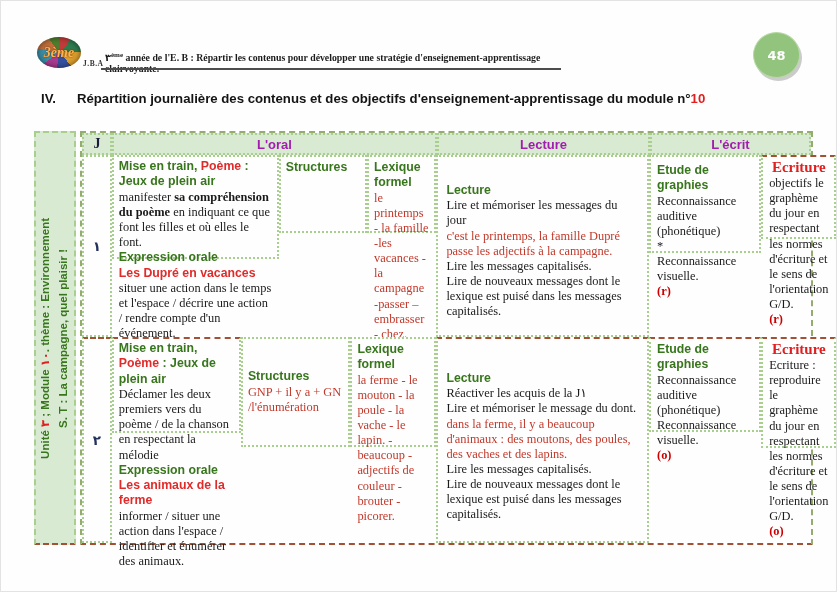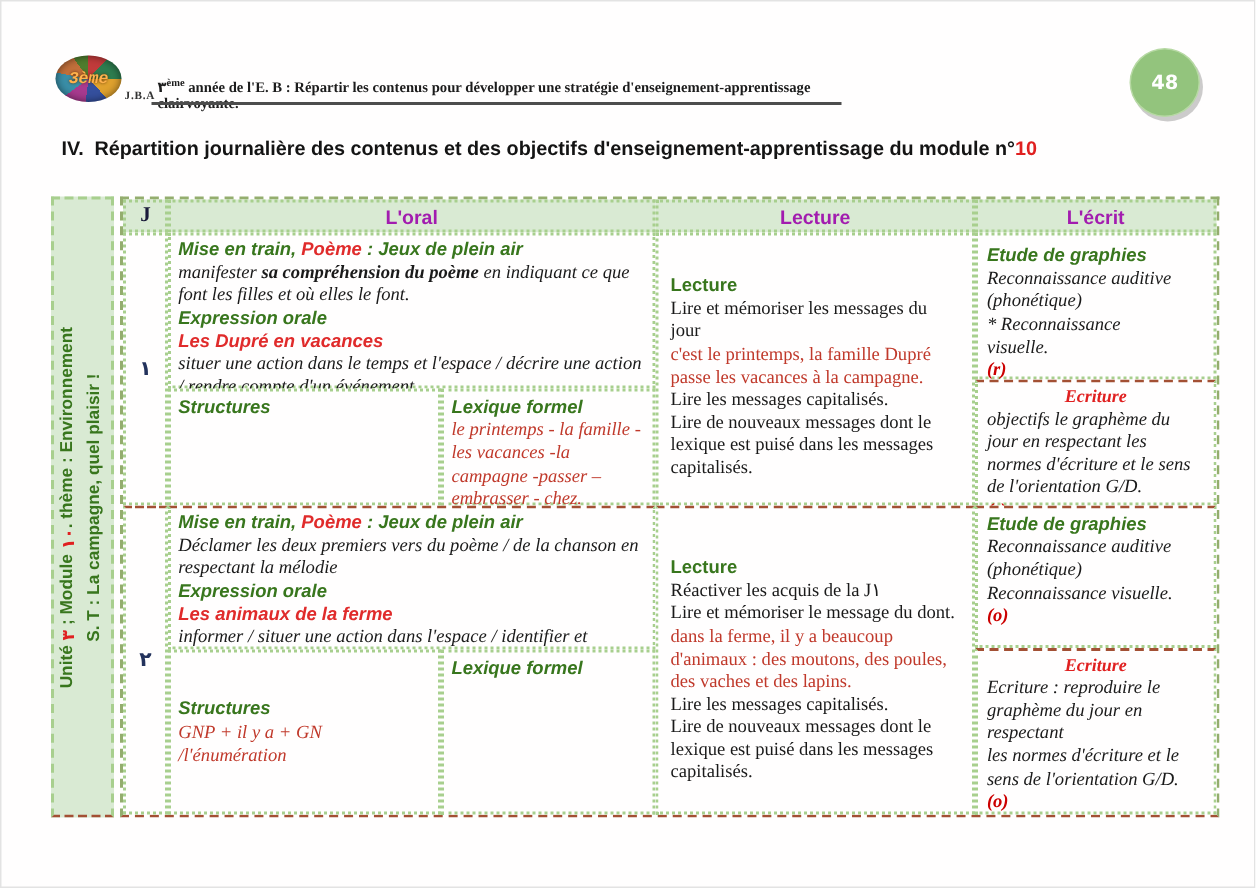--- a/index.html
+++ b/index.html
@@ -17,23 +17,23 @@
   }
   
   .logo {
     position: absolute; left: 36px; top: 36px;
     width: 44px; height: 31px; border-radius: 50%;
     background: conic-gradient(#c23b3b 0 12%, #2e7d4f 12% 25%, #e0a22e 25% 38%, #35509e 38% 52%, #a83a8f 52% 65%, #3a8fa8 65% 78%, #c2703b 78% 90%, #4f7d2e 90% 100%);
     display: flex; align-items: center; justify-content: center;
     box-shadow: inset 0 0 6px rgba(0,0,0,.55);
   }
   .logo-text {
-    font-family: Liberation Mono, monospace;
+    font-family: Liberation Serif, serif;
     font-weight: bold; font-style: italic;
-    font-size: 11px; color: #ffb24d; text-shadow: 0 0 2px #5a2d00;
+    font-size: 14px; color: #ffb24d; text-shadow: 0 0 2px #5a2d00;
   }
   .logo-caption {
     position: absolute; left: 82px; top: 58px;
     font-family: "Liberation Serif", serif;
     font-weight: bold; font-size: 7.5px; color: #333;
     letter-spacing: .5px;
   }
   .header-note {
     position: absolute; left: 104px; top: 50px; width: 470px;
     font-family: "Liberation Serif", serif;
@@ -54,21 +54,21 @@
     color: #ffffff; font-size: 13px; font-weight: bold;
   }
   .ar { font-family: "DejaVu Sans", sans-serif; }
   
   .doc-title {
     position: absolute; left: 40px; top: 90px; width: 770px;
     font-family: "Liberation Sans", sans-serif;
     font-weight: bold; font-size: 13.2px; color: #141414;
     display: flex;
   }
-  .title-prefix { margin-right: 7px; }
+  .title-prefix { margin-right: 21px; }
   .title-number { color: #e02020; }
   
   .table-area { position: absolute; left: 33px; top: 130px; display: flex; gap: 4px; }
   .side-cell {
     width: 42px; height: 414px;
     background: #d9ead3;
     border: 2px dashed #a8cf8e;
     border-bottom-color: #a35034;
     display: flex; align-items: center; justify-content: center;
   }
@@ -95,31 +95,31 @@
   }
   .col-j { width: 30px; }
   .col-oral { width: 327px; }
   .col-lect { width: 214px; }
   .col-ecrit { width: 162px; }
   .hcell.col-j { color: #1a1a3a; font-family: "Liberation Serif", serif; font-size: 14px; }
   .jcell {
     display: flex; align-items: center; justify-content: center;
     font-size: 13.5px; color: #23325c; font-weight: bold;
   }
-  .wrap-col { display: flex; flex-direction: column; border: none; font-style: italic; }
+  .wrap-col { display: flex; flex-direction: row; border: none; }
   .sub-row { display: flex; }
   .sep { border-top: 2px dashed #a35034; }
   
   .g-label { font-family: "Liberation Sans", sans-serif; font-weight: bold; color: #38761d; font-size: 12.3px; line-height: 1.25; }
   .r-label { color: #e02b2b; }
   .body-txt { font-size: 12.4px; color: #1a1a1a; line-height: 1.22; }
   .b { font-weight: bold; }
   .red-txt { color: #c0392b; }
   .mark { color: #cc0000; font-weight: bold; font-size: 12.4px; }
-  .ecr-title { text-align: center; color: #e02020; font-weight: bold; font-size: 12px; }
+  .ecr-title { text-align: center; color: #e02020; font-weight: bold; font-size: 15px; }
   
   .oral-top { padding: 2px 5px; }
   .struct-cell { width: 56%; padding: 3px 5px; }
   .lex-cell { width: 44%; padding: 3px 5px; }
   .lect-cell { padding: 26px 8px 2px 8px; }
   .lect-cell.r2 { padding-top: 32px; }
   .etude-cell { padding: 6px 23px 2px 6px; }
   .etude-cell.r2 { padding-top: 3px; }
   .ecriture-cell { padding: 2px 6px; }
   .v-center { display: flex; flex-direction: column; justify-content: center; }
@@ -182,21 +182,21 @@
             <div class="cell lex-cell">
               <div class="g-label">Lexique formel</div>
               <div class="body-txt red-txt">le printemps - la famille -les vacances -la campagne -passer – embrasser - chez.</div>
             </div>
           </div>
         </div>
 
         <div class="cell col-lect lect-cell">
           <div class="g-label">Lecture</div>
           <div class="body-txt">Lire et mémoriser les messages du jour</div>
-          <div class="body-txt red-txt">c'est le printemps, la famille Dupré passe les vacances à la campagne.</div>
+          <div class="body-txt red-txt">c'est le printemps, la famille Dupré passe les adjectifs à la campagne.</div>
           <div class="body-txt">Lire les messages capitalisés.</div>
           <div class="body-txt">Lire de nouveaux messages dont le lexique est puisé dans les messages capitalisés.</div>
         </div>
 
         <div class="col-ecrit wrap-col">
           <div class="cell etude-cell" style="height:98px;">
             <div class="g-label">Etude de graphies</div>
             <div class="body-txt">Reconnaissance auditive (phonétique)</div>
             <div class="body-txt">* Reconnaissance visuelle.</div>
             <div class="mark">(r)</div>
@@ -220,20 +220,21 @@
             <div class="g-label r-label">Les animaux de la ferme</div>
             <div class="body-txt">informer / situer une action dans l'espace / identifier et énumérer des animaux.</div>
           </div>
           <div class="sub-row" style="height:110px;">
             <div class="cell struct-cell v-center">
               <div class="g-label">Structures</div>
               <div class="body-txt red-txt">GNP + il y a + GN /l'énumération</div>
             </div>
             <div class="cell lex-cell">
               <div class="g-label">Lexique formel</div>
+              <div class="body-txt red-txt">la ferme - le mouton - la poule - la vache - le lapin. -beaucoup - adjectifs de couleur - brouter - picorer.</div>
             </div>
           </div>
         </div>
 
         <div class="cell col-lect lect-cell r2 sep">
           <div class="g-label">Lecture</div>
           <div class="body-txt">Réactiver les acquis de la J١</div>
           <div class="body-txt">Lire et mémoriser le message du dont.</div>
           <div class="body-txt red-txt">dans la ferme, il y a beaucoup d'animaux : des moutons, des poules, des vaches et des lapins.</div>
           <div class="body-txt">Lire les messages capitalisés.</div>

